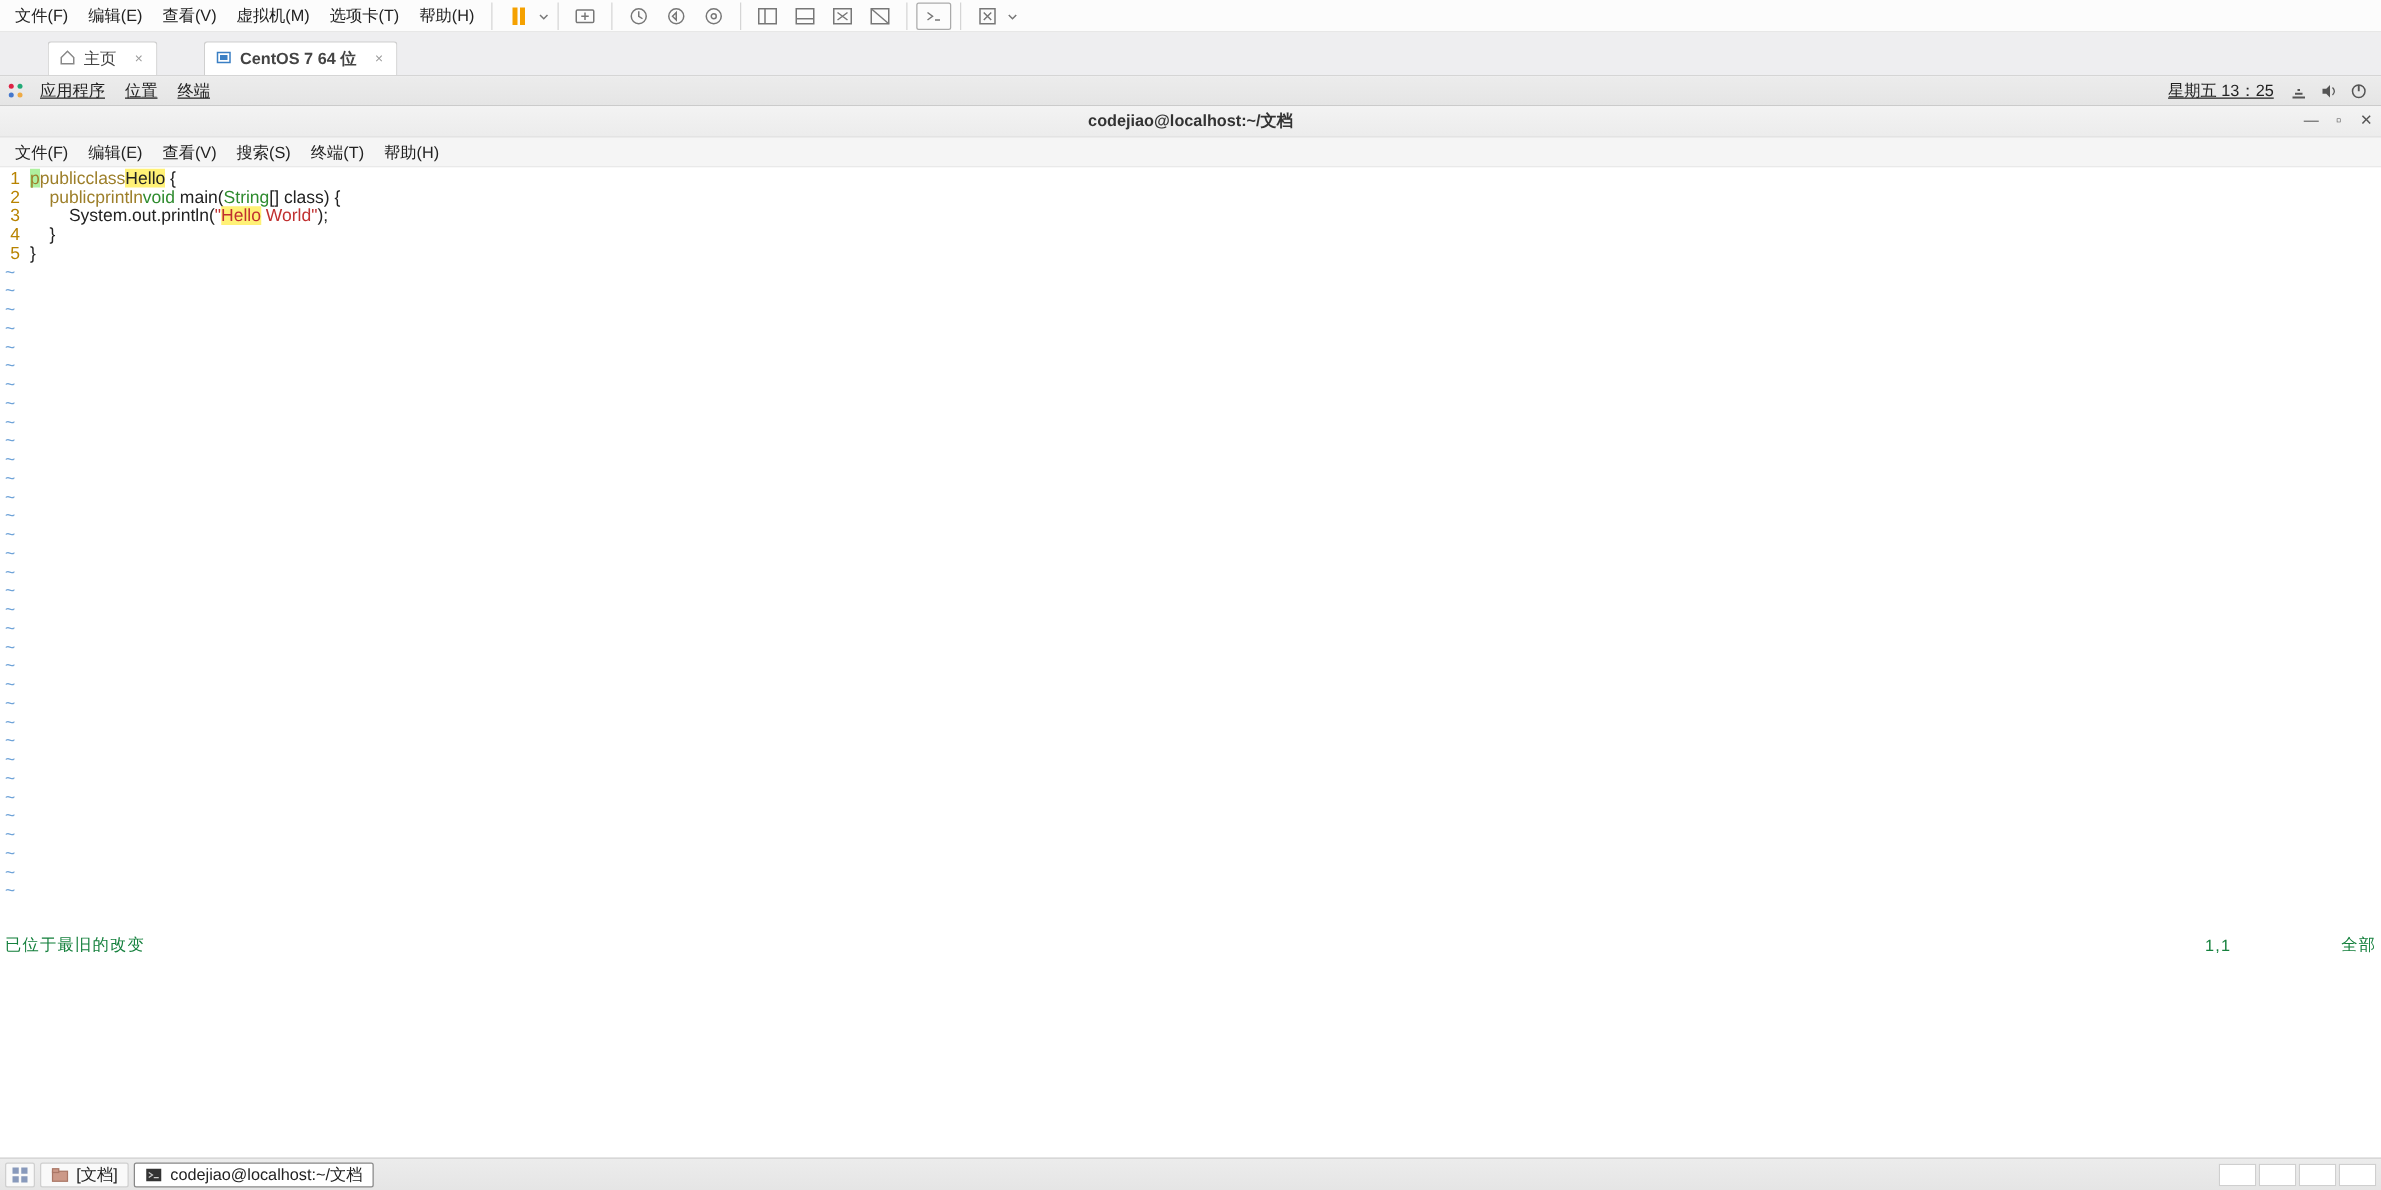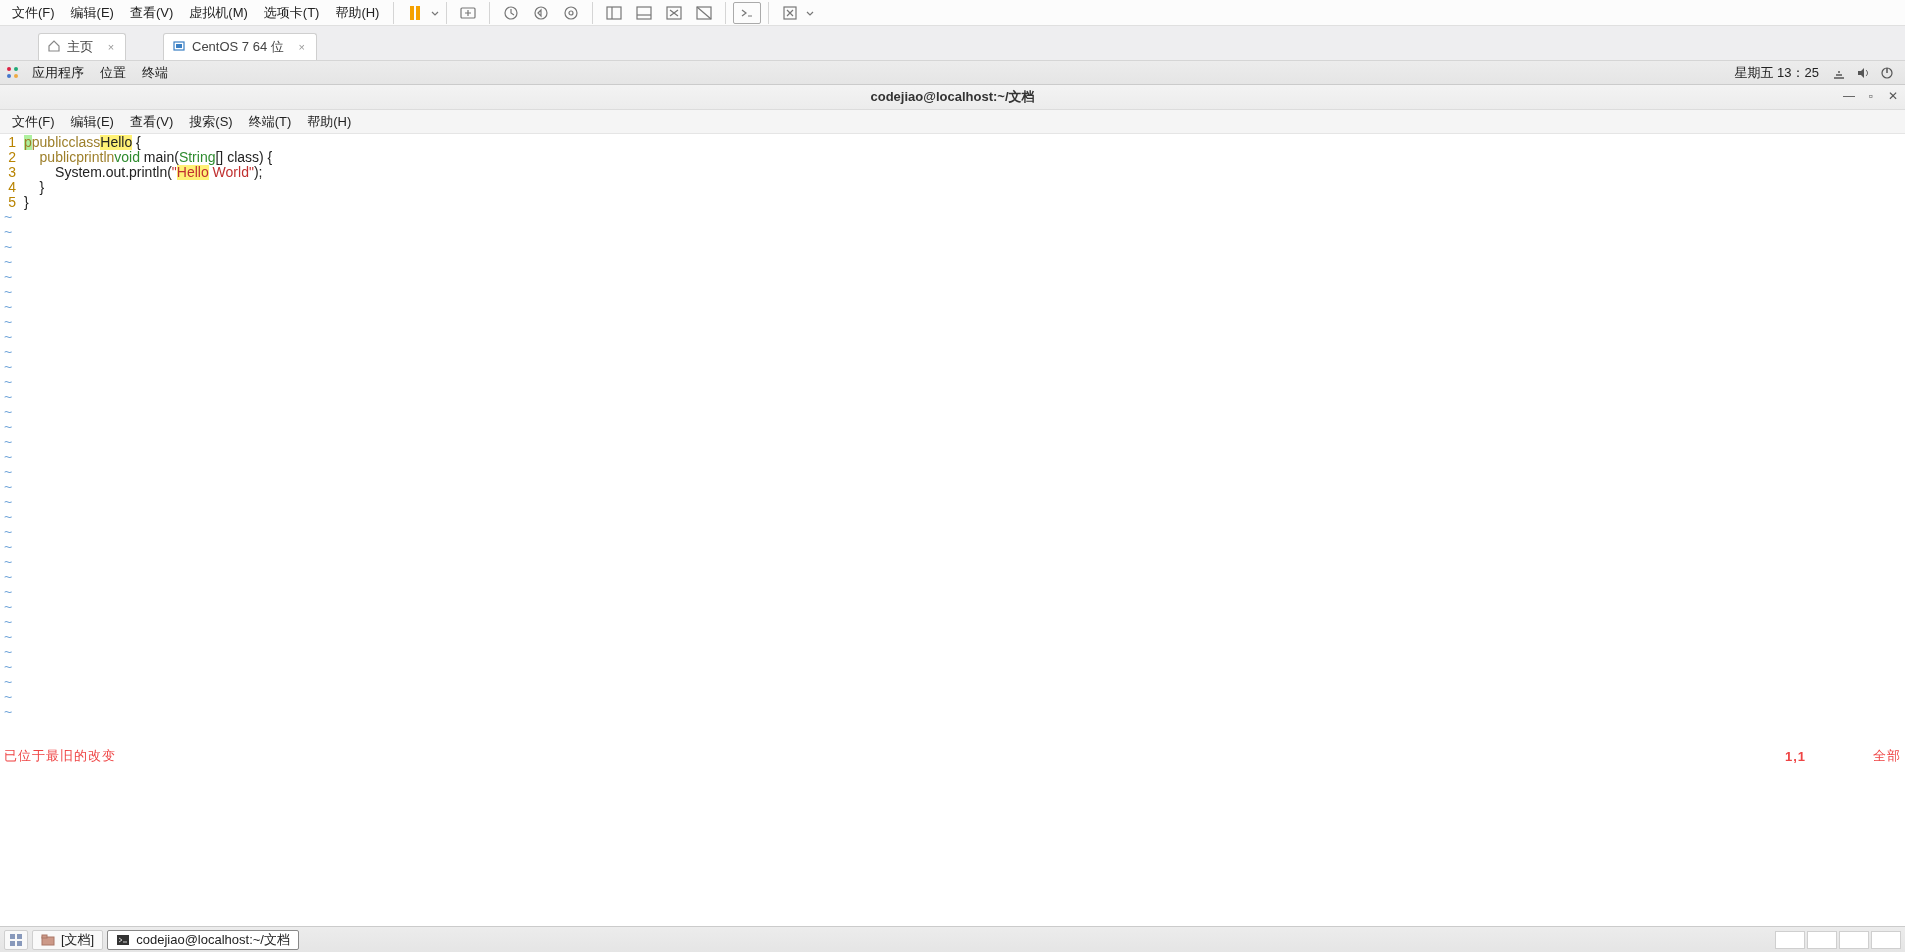--- a/index.html
+++ b/index.html
@@ -10,43 +10,43 @@
 .vmware-menu .tool-btn { width:28px; height:22px; display:flex; align-items:center; justify-content:center; cursor:pointer; margin:0 1px; }
 .vmware-menu .tool-btn svg { width:18px; height:18px; }
 .vmware-menu .tool-dd { width:10px; display:flex; align-items:center; justify-content:center; cursor:pointer; }
 .ico-stroke { stroke:#777; stroke-width:1.2; fill:none; }
 .pause-bars rect { fill:#f5a100; }
 .tabs-bar { height:35px; background:#eeeef0; border-bottom:1px solid #d5d5d5; display:flex; align-items:flex-end; padding-left:7px; gap:6px; }
 .tab { height:27px; background:#fff; border:1px solid #cfcfcf; border-bottom:none; border-radius:3px 3px 0 0; display:flex; align-items:center; padding:0 8px; gap:6px; cursor:pointer;margin-left:31px; }
 .tab .home-ico svg, .tab .vm-ico svg { width:14px; height:14px; }
 .tab .close { width:12px; height:12px; color:#999; font-size:11px; line-height:12px; text-align:center; margin-left:6px; cursor:pointer; }
 .tab .lbl { color:#444; }
-.tab.active .lbl { font-weight:normal; }
+.tab.active .lbl { font-weight:bold; }
 .gnome-top { height:24px; background:linear-gradient(#ececec,#e5e5e5); border-bottom:1px solid #cbcbcb; display:flex; align-items:center; padding:0 6px; font-size:13px; }
-.gnome-top .gitem { padding:0 8px; cursor:pointer; }
+.gnome-top .gitem { padding:0 8px; cursor:pointer;text-decoration:underline; }
 .gnome-top .spacer { flex:1; }
 .gnome-top .tray-ico { width:18px; height:18px; margin:0 3px; display:flex; align-items:center; justify-content:center; cursor:pointer; }
 .gnome-top .tray-ico svg { width:14px; height:14px; }
 .term-title { height:25px; background:linear-gradient(#f3f3f3,#ececec); border-bottom:1px solid #dcdcdc; display:flex; align-items:center; justify-content:center; position:relative; font-size:13px; color:#333; }
 .term-title .lbl { font-weight:bold; }
 .term-title .wctl { position:absolute; right:4px; top:3px; display:flex; gap:6px; }
 .term-title .wctl span { width:16px; height:16px; display:flex; align-items:center; justify-content:center; cursor:pointer; color:#555; font-size:12px; }
 .term-menu { height:24px; background:#f5f5f5; border-bottom:1px solid #e5e5e5; display:flex; align-items:center; padding:0 4px; font-size:13px; }
 .term-menu .mitem { padding:0 8px; cursor:pointer; }
 .editor { height:613px; background:#fff; font-family:"DejaVu Sans Mono","Courier New",monospace; font-size:14px; line-height:15px; padding:1px 2px; position:relative; }
 .editor .line { display:flex; white-space:pre; }
 .editor .ln { width:22px; text-align:right; color:#b88300; padding-right:8px; user-select:none; }
 .editor .tilde { color:#6fa3d8; padding-left:2px; }
 .tok-kw  { color:#9d7f2a; }
 .tok-ty  { color:#2e8b2e; }
 .tok-str { color:#c03030; }
 .tok-pl  { color:#222; }
 .hl-cursor { background:#aef09e; }
 .hl-match  { background:#fff176; }
-.vim-status { height:18px; background:#fff; font-family:"DejaVu Sans Mono",monospace; font-size:13px; display:flex; align-items:center; padding:0 4px; color:#ef4444; letter-spacing:1px;gap:12px; }
+.vim-status { height:18px; background:#fff; font-family:"DejaVu Sans Mono",monospace; font-size:13px; display:flex; align-items:center; padding:0 4px; color:#15803d; letter-spacing:1px; }
 .vim-status .flex { flex:1; }
 .gnome-bottom { height:26px; background:linear-gradient(#ececec,#e5e5e5); border-top:1px solid #cbcbcb; display:flex; align-items:center; padding:0 4px; gap:4px; position:absolute; bottom:0; left:0; right:0; }
 .gnome-bottom .task { height:20px; background:#f9f9f9; border:1px solid #cfcfcf; border-radius:2px; display:flex; align-items:center; padding:0 8px; gap:6px; cursor:pointer; max-width:210px; }
 .gnome-bottom .task.active { border-color:#888; background:#fff; }
 .gnome-bottom .task svg { width:14px; height:14px; flex-shrink:0; }
 .gnome-bottom .task .lbl { white-space:nowrap; overflow:hidden; text-overflow:ellipsis; font-size:13px; }
 .gnome-bottom .corner { margin-left:auto; display:flex; gap:2px; }
 .gnome-bottom .corner .box { width:30px; height:18px; border:1px solid #cfcfcf; background:#fff; }
 .app-ico { width:14px; height:14px; margin-right:4px; }
 </style>
@@ -252,21 +252,21 @@
     <div class="line"><span class="tilde">~</span></div>
     <div class="line"><span class="tilde">~</span></div>
     <div class="line"><span class="tilde">~</span></div>
     <div class="line"><span class="tilde">~</span></div>
     <div class="line"><span class="tilde">~</span></div>
   </div>
 
 <div class="vim-status">
   <span>已位于最旧的改变</span>
   <span class="flex"></span>
-  <span style="margin-right:55px;font-weight:bold;">1,1</span>
+  <span style="margin-right:88px;">1,1</span>
   <span>全部</span>
 </div>
 
 <div class="gnome-bottom">
   <div class="task" style="width:24px;padding:0 4px;">
     <svg viewBox="0 0 14 14">
         <rect x="1" y="1" width="5" height="5" fill="#89b"></rect>
         <rect x="8" y="1" width="5" height="5" fill="#89b"></rect>
         <rect x="1" y="8" width="5" height="5" fill="#89b"></rect>
         <rect x="8" y="8" width="5" height="5" fill="#89b"></rect>

